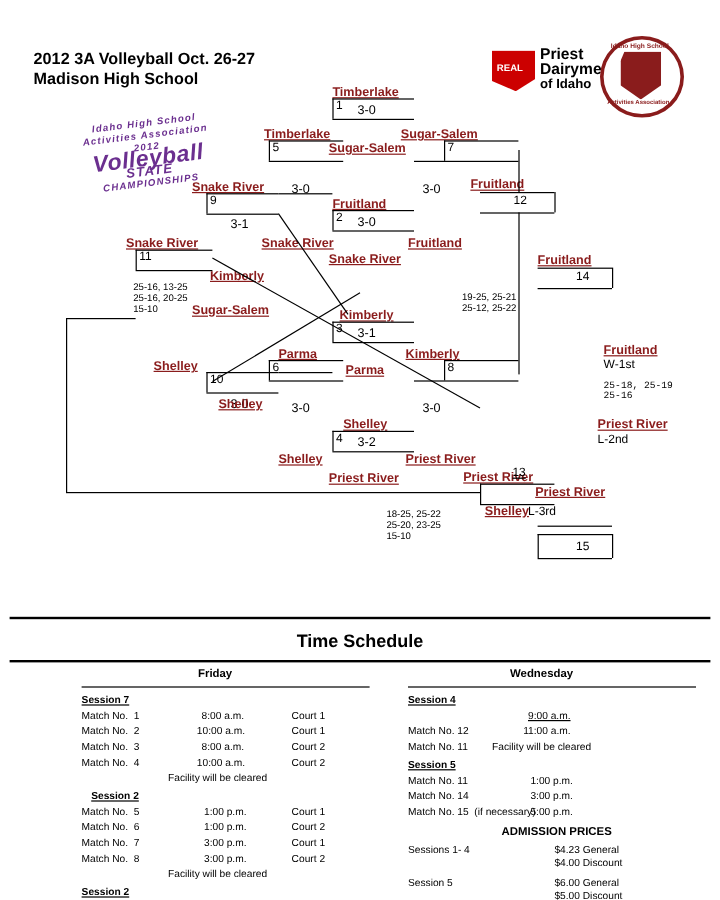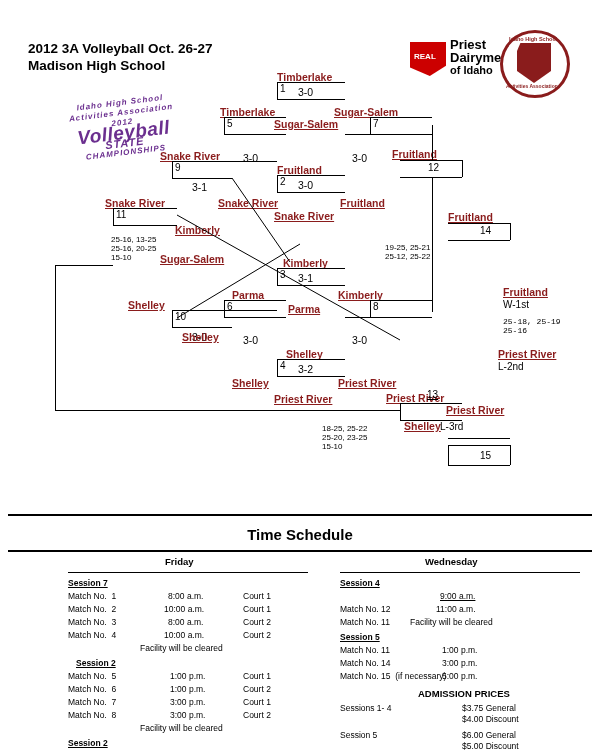--- a/index.html
+++ b/index.html
@@ -325,20 +325,20 @@
   <div class="srow" style="left:442px;top:137px;">1:00 p.m.</div>
 
   <div class="srow" style="left:340px;top:150px;">Match No. 14</div>
   <div class="srow" style="left:442px;top:150px;">3:00 p.m.</div>
 
   <div class="srow" style="left:340px;top:163px;">Match No. 15  (if necessary)</div>
   <div class="srow" style="left:442px;top:163px;">5:00 p.m.</div>
 
   <div class="daylabel" style="left:418px;top:180px;">ADMISSION PRICES</div>
   <div class="srow" style="left:340px;top:195px;">Sessions 1- 4</div>
-  <div class="srow" style="left:462px;top:195px;">$3.75 General</div>
+  <div class="srow" style="left:462px;top:195px;">$4.23 General</div>
   <div class="srow" style="left:462px;top:206px;">$4.00 Discount</div>
 
   <div class="srow" style="left:340px;top:222px;">Session 5</div>
   <div class="srow" style="left:462px;top:222px;">$6.00 General</div>
   <div class="srow" style="left:462px;top:233px;">$5.00 Discount</div>
 
 </div>
 
 </body></html>

